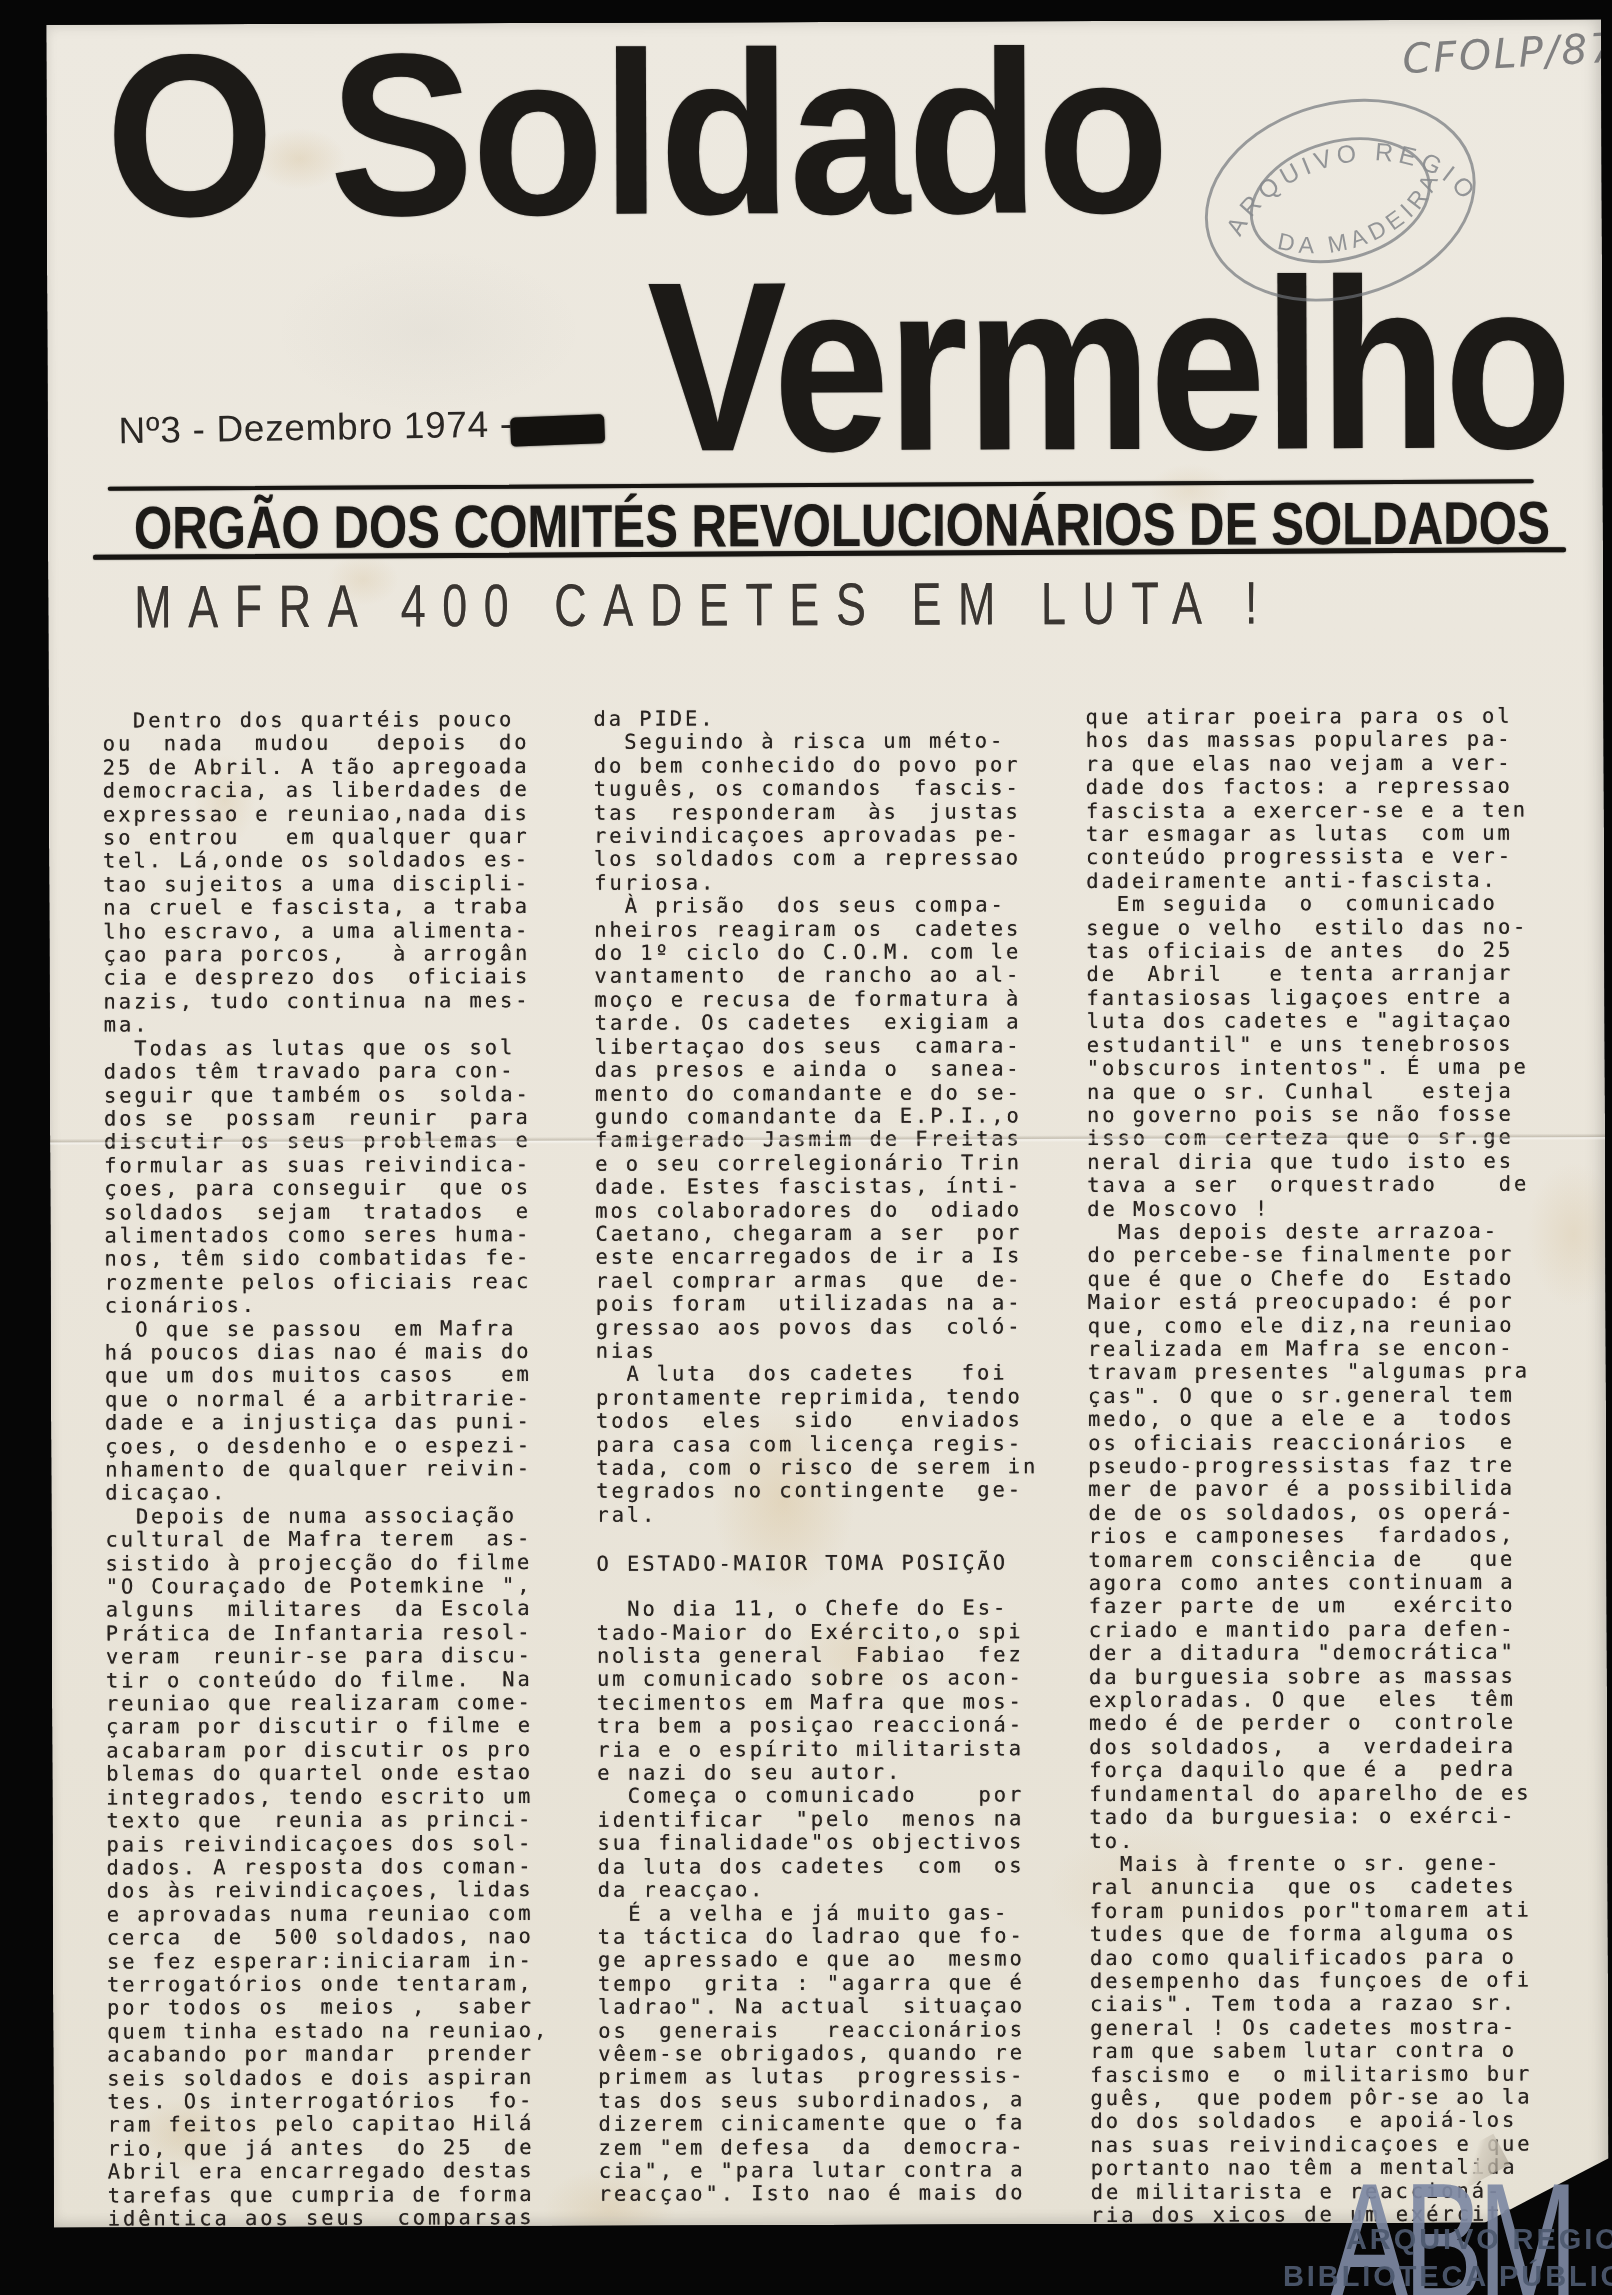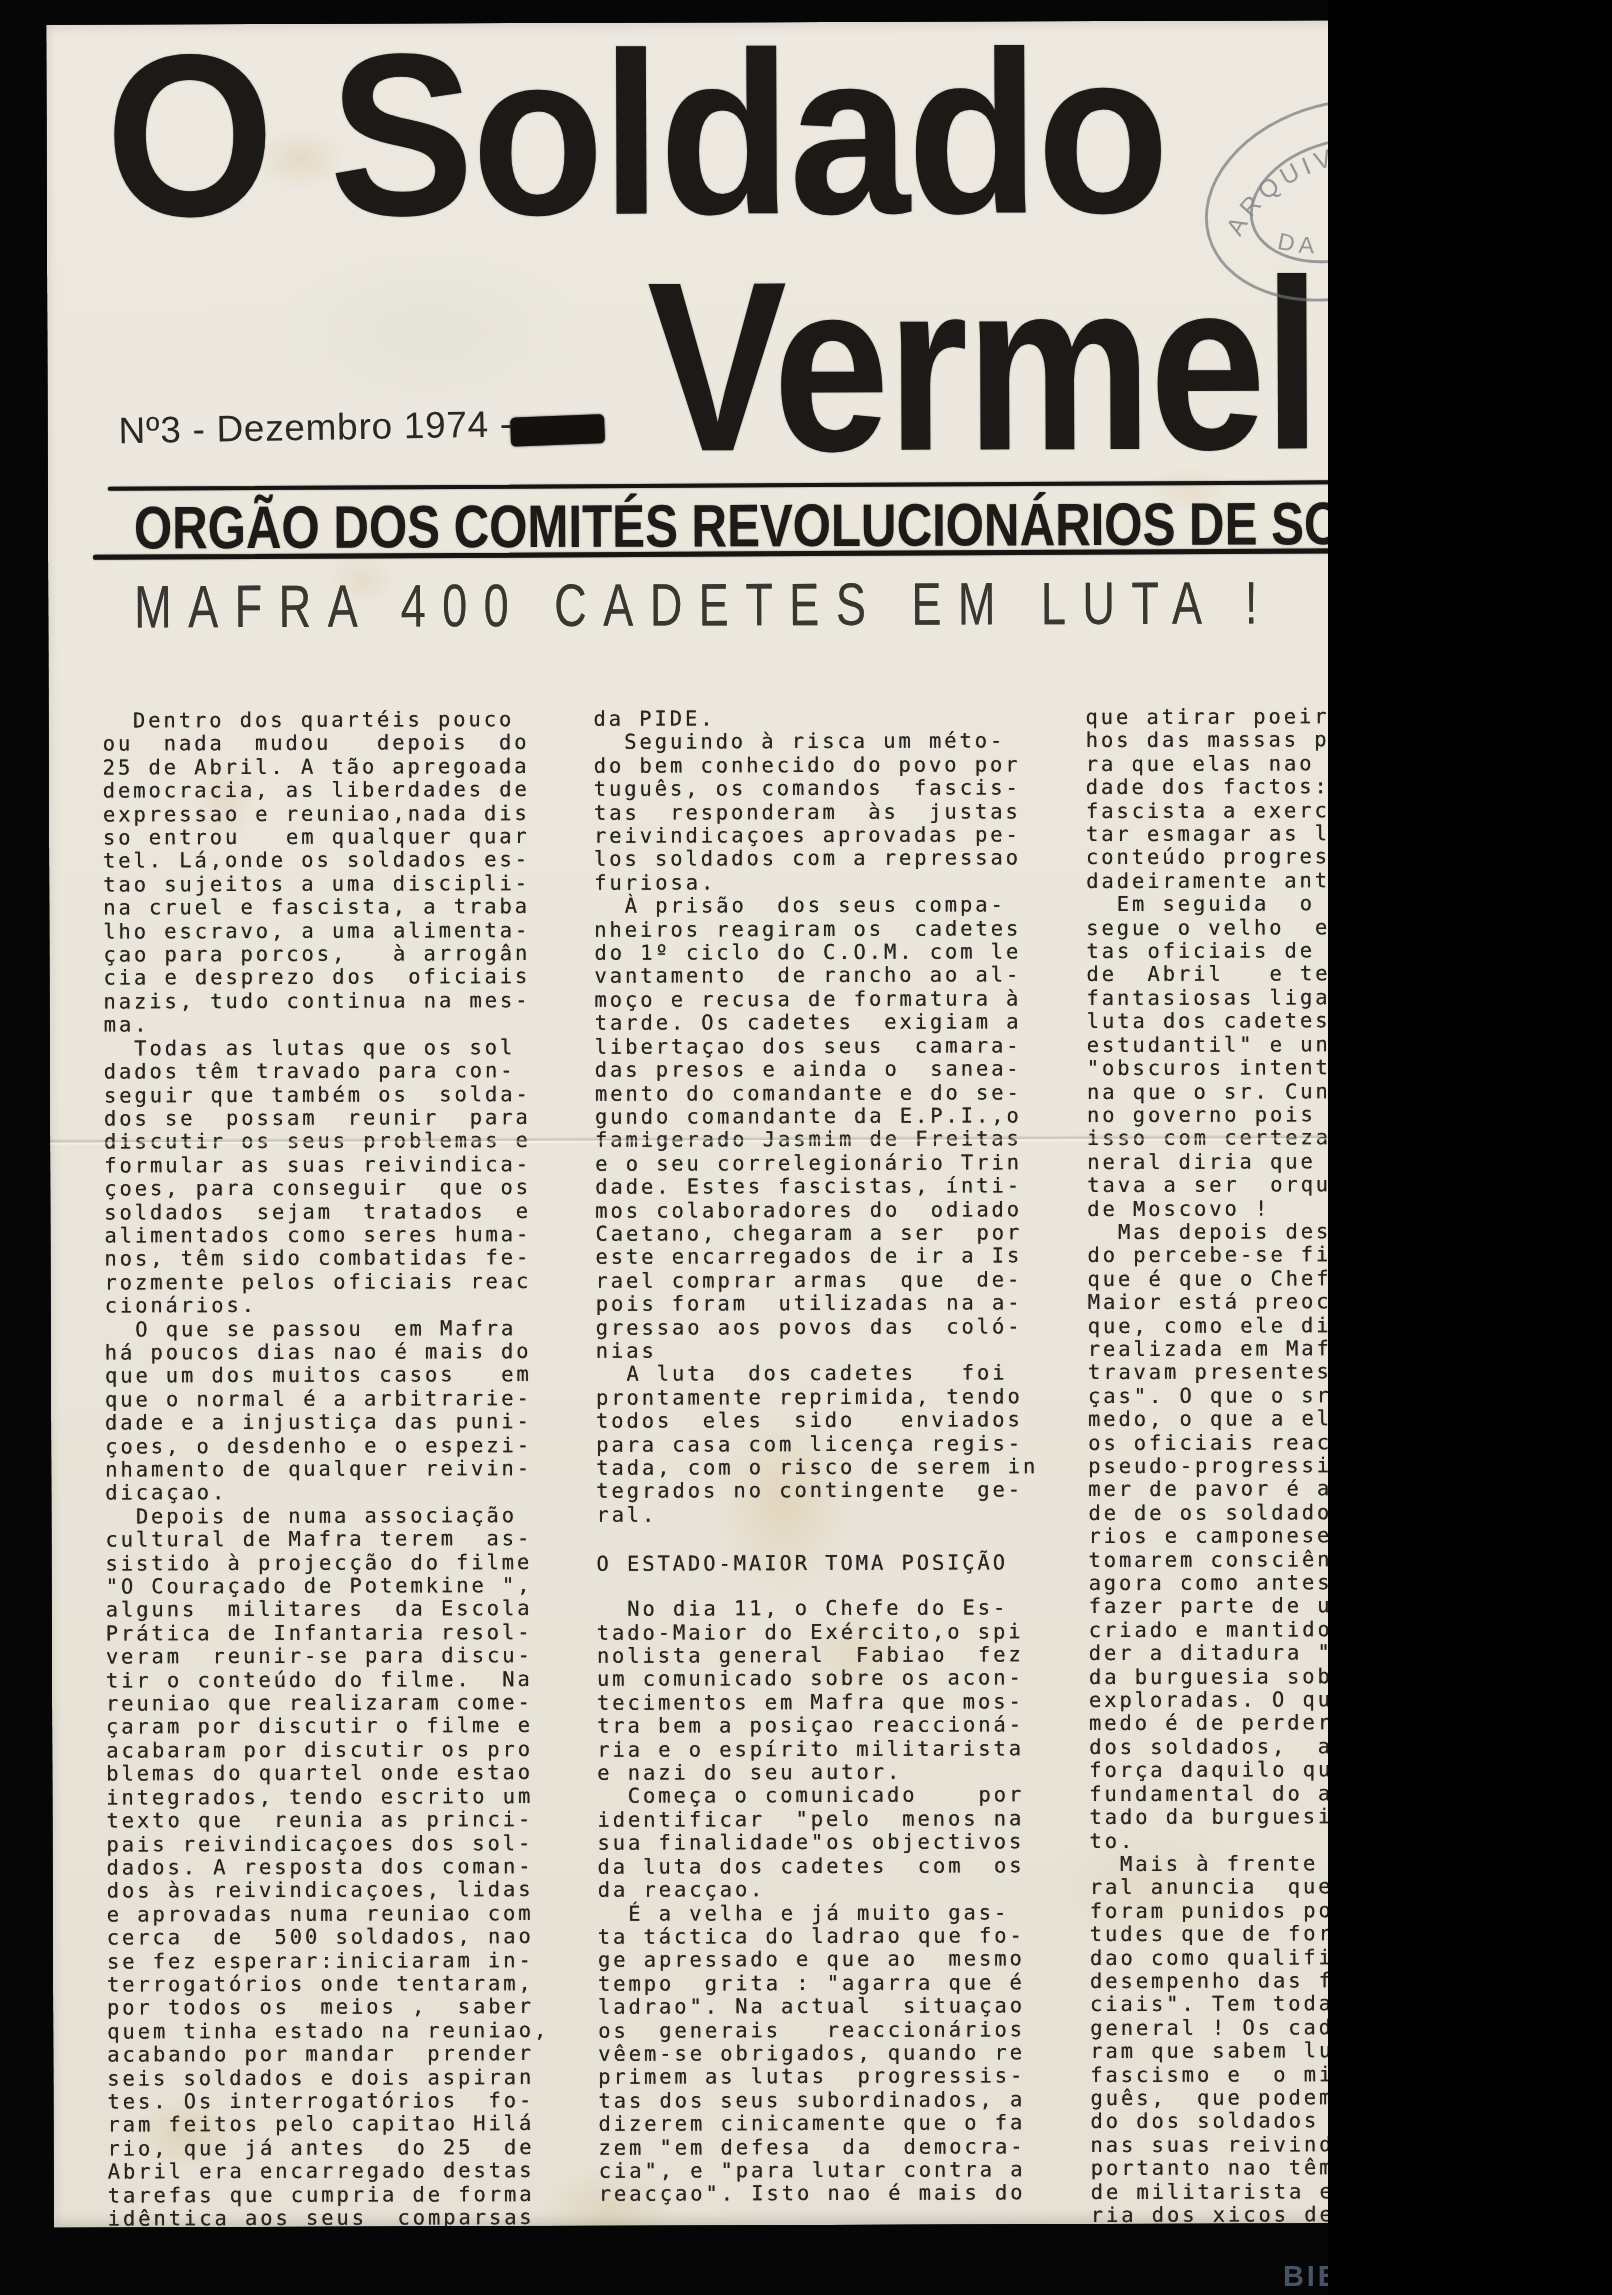--- a/index.html
+++ b/index.html
@@ -1,16 +1,16 @@
 <!DOCTYPE html>
 <html style="font-size:11.7px"><head>
 <meta charset="utf-8">
 <style>
   html,body{margin:0;padding:0;background:#000;}
-  .page{position:relative;width:1328px;height:2295px;background:#060606;overflow:hidden;
+  .page{position:relative;width:1612px;height:2295px;background:#060606;overflow:hidden;
         font-family:"Liberation Sans",sans-serif;}
   .paper{position:absolute;left:50px;top:22px;width:1555px;height:2203px;
     transform:rotate(-0.2deg);
     background:
       radial-gradient(ellipse 66px 44px at 253px 135px, rgba(190,150,80,.18), transparent 70%),
       radial-gradient(ellipse 44px 66px at 176px 776px, rgba(190,150,80,.15), transparent 70%),
       radial-gradient(ellipse 110px 146px at 732px 1479px, rgba(200,160,90,.22), transparent 65%),
       radial-gradient(ellipse 88px 66px at 805px 1633px, rgba(200,160,90,.16), transparent 70%),
       radial-gradient(ellipse 73px 51px at 132px 2109px, rgba(190,150,80,.20), transparent 70%),
       radial-gradient(ellipse 95px 59px at 556px 2186px, rgba(190,150,80,.17), transparent 70%),

